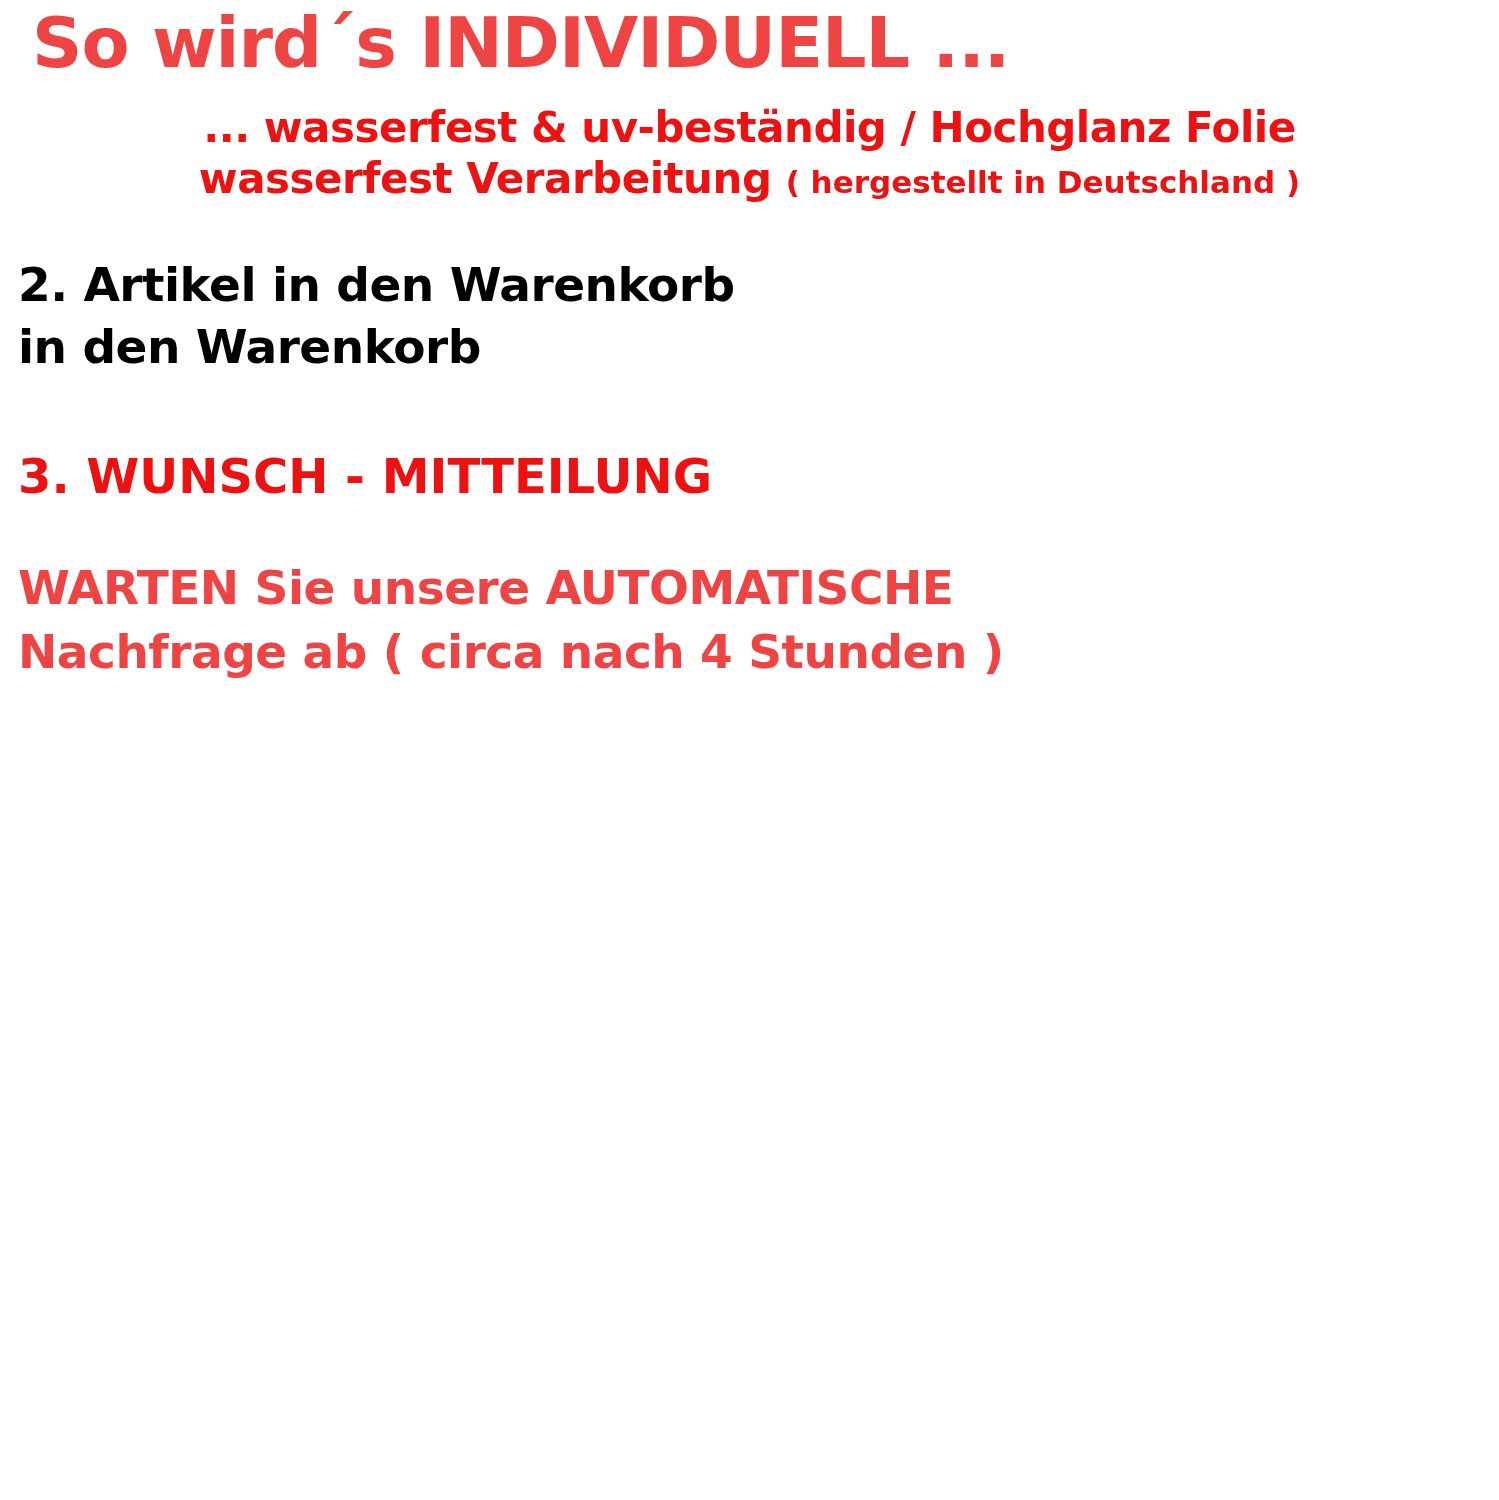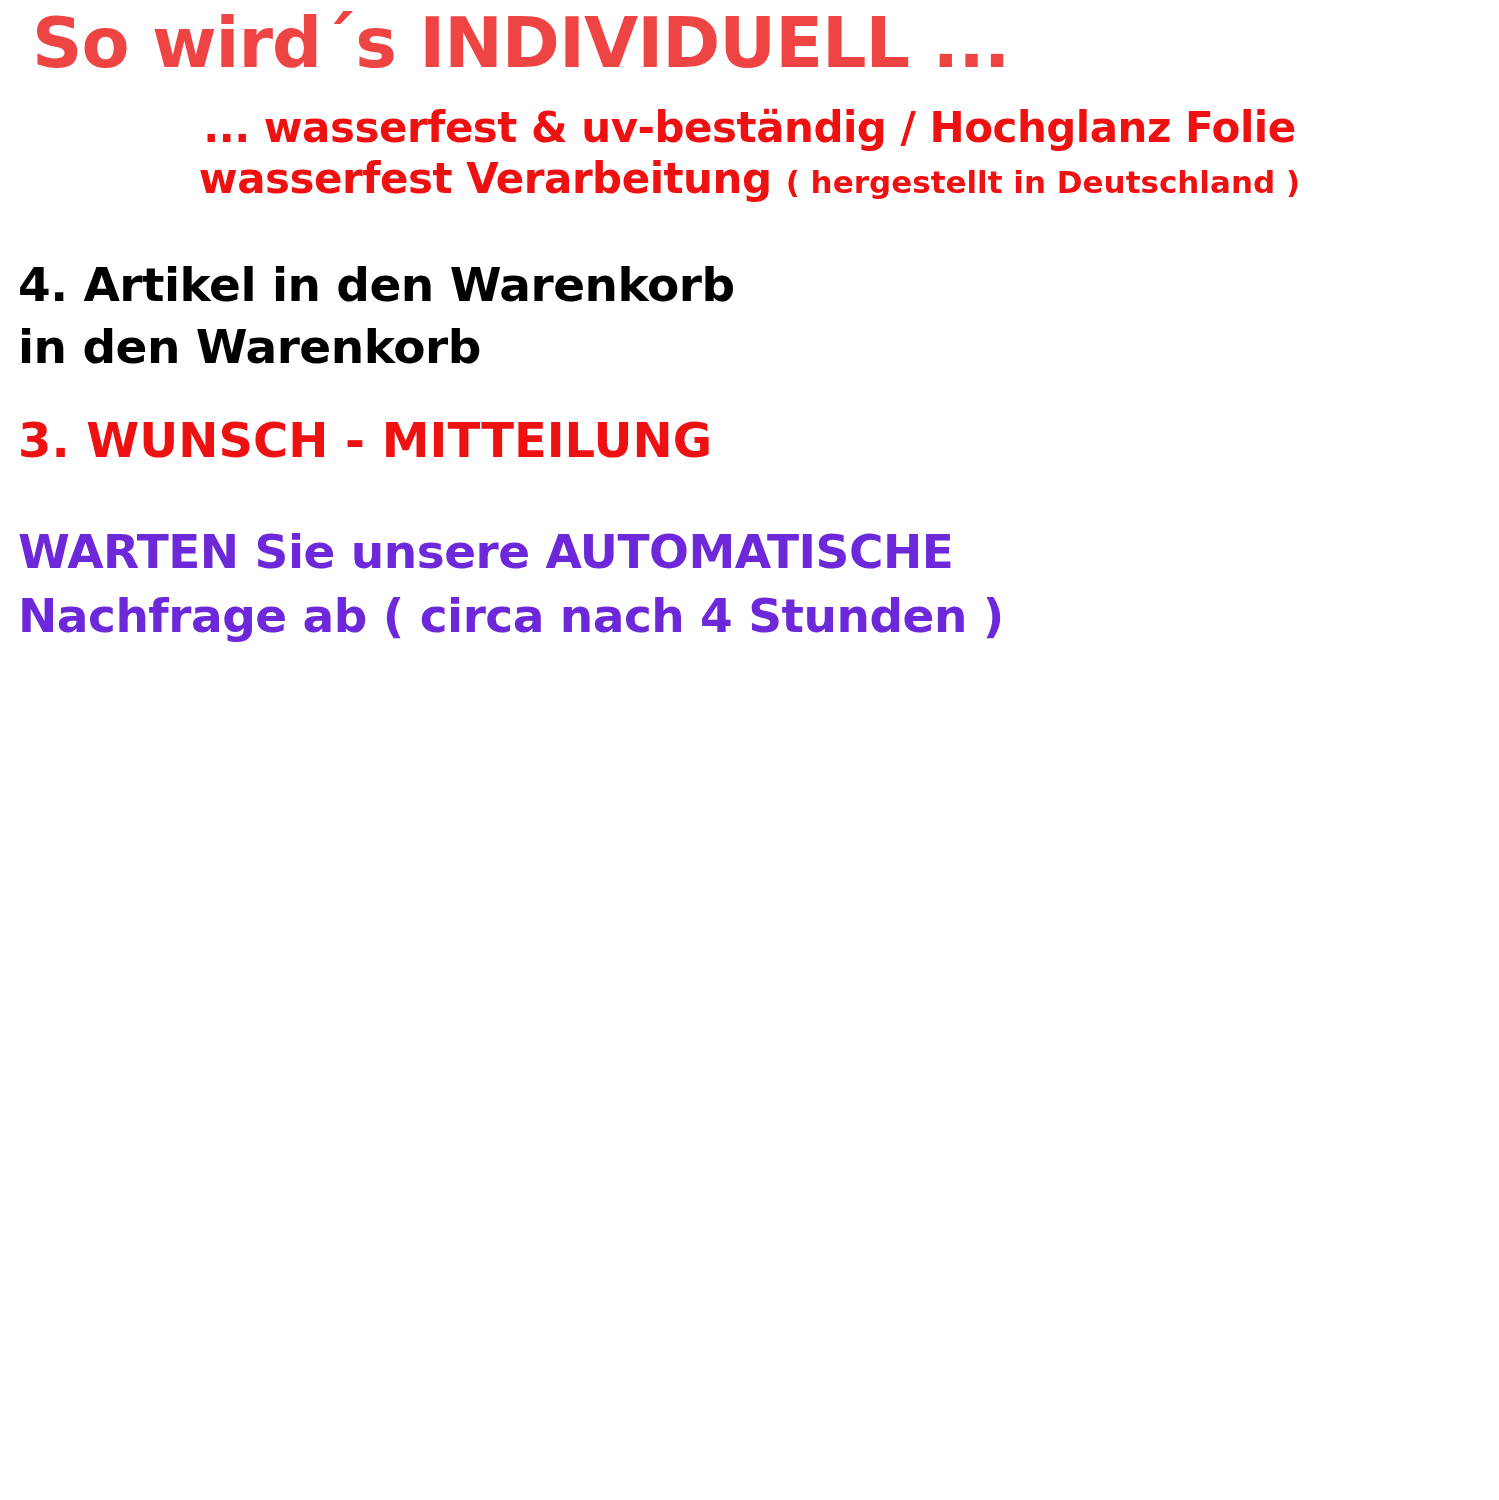--- a/index.html
+++ b/index.html
@@ -62,35 +62,35 @@
   .step-line {
     font-size: 47px;
     font-weight: bold;
     line-height: 1.32;
     color: #000000;
     letter-spacing: -0.5px;
     white-space: nowrap;
   }
 
   .red-head {
-    margin-top: 34px;
+    margin-top: 70px;
     margin-left: 4px;
     font-size: 48px;
     font-weight: bold;
     color: #ee1111;
     letter-spacing: 0px;
     white-space: nowrap;
   }
 
   .red-para {
     margin-top: 52px;
     margin-left: 4px;
     font-size: 47px;
     font-weight: bold;
-    color: #6d28d9;
+    color: #ef4444;
     line-height: 1.35;
     letter-spacing: -0.5px;
     white-space: nowrap;
   }
 
   .red-para2 {
     margin-top: 58px;
     margin-left: 4px;
     font-size: 46px;
     font-weight: bold;
@@ -148,21 +148,21 @@
 
   <div class="sub-block">
     <div class="sub-line1">... wasserfest &amp; uv-beständig / Hochglanz Folie</div>
     <div class="sub-line2">
       <span>wasserfest Verarbeitung</span>
       <span class="small">( hergestellt in Deutschland )</span>
     </div>
   </div>
 
   <div class="steps">
-    <div class="step-line">4. Artikel in den Warenkorb</div>
+    <div class="step-line">2. Artikel in den Warenkorb</div>
     <div class="step-line">in den Warenkorb</div>
   </div>
 
   <div class="red-head">3. WUNSCH - MITTEILUNG</div>
 
   <div class="red-para">
     <div>WARTEN Sie unsere AUTOMATISCHE</div>
     <div>Nachfrage ab ( circa nach 4 Stunden )</div>
   </div>
 

